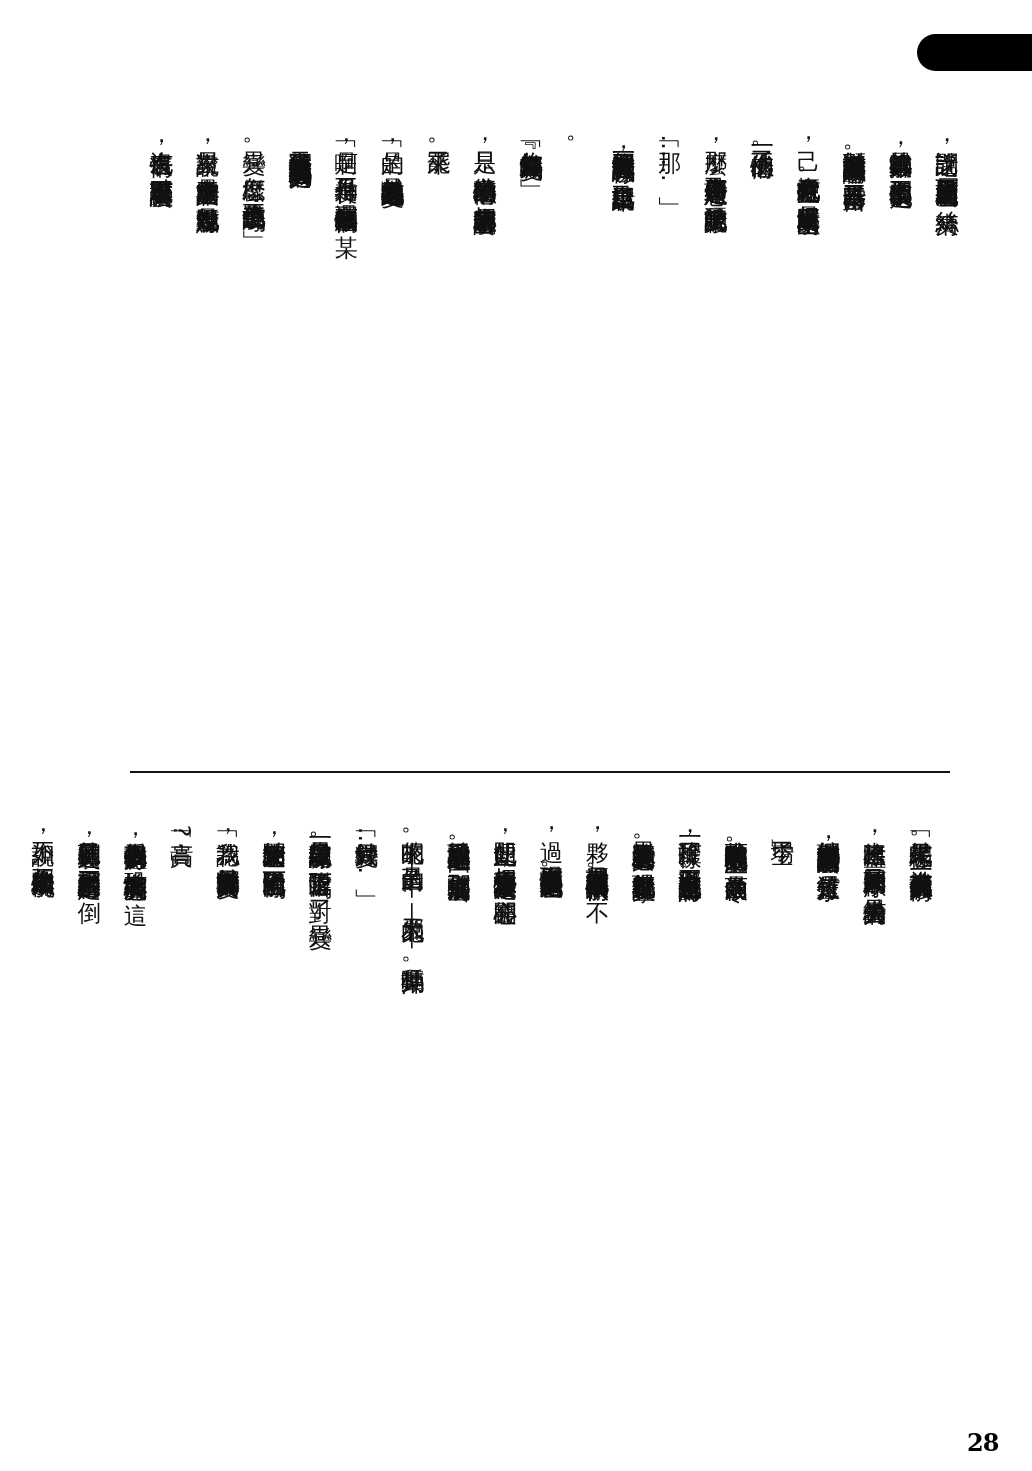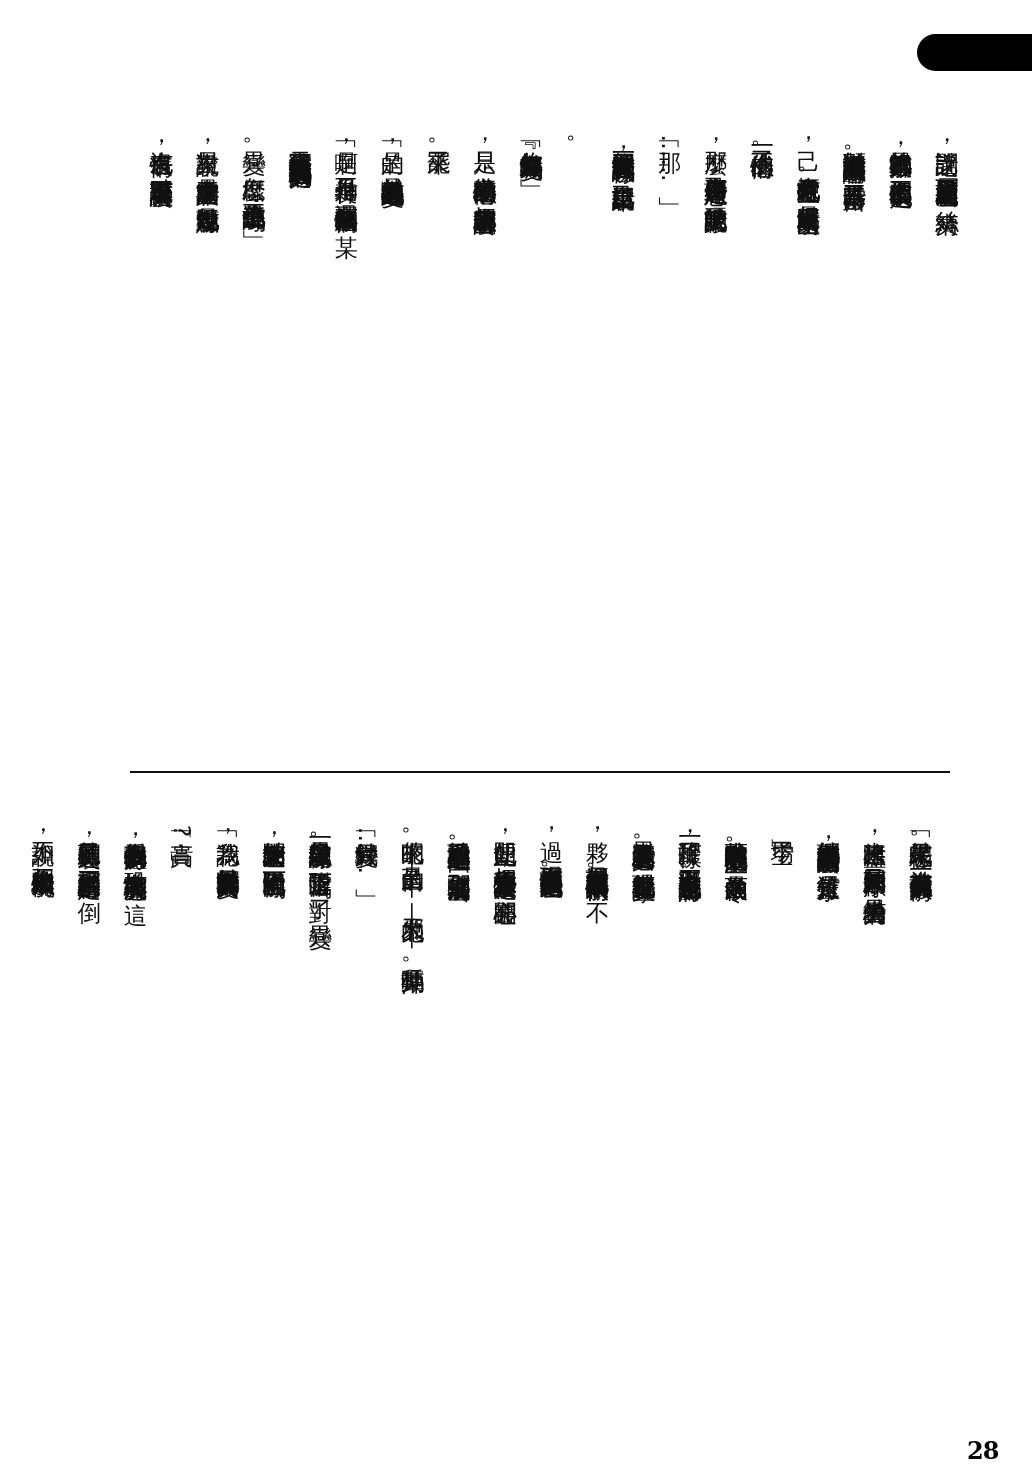--- a/index.html
+++ b/index.html
@@ -56,21 +56,20 @@
     }
     .page-number {
       position: absolute;
       left: 967px;
       top: 1428px;
       font-family: "DejaVu Serif", "Liberation Serif", serif;
       font-weight: bold;
       font-size: 24px;
       letter-spacing: -1px;
       color: #000000;
-      margin-top: 8px;
     }
   </style>
 </head>
 <body>
 
 <div class="page-tab"></div>
 
 <div class="block block-top">
   <span class="col">說話之間，層雲之下已經湧起黑色的雨雲了，一絲清爽</span>
   <span class="col">的風吹得草叢拂動，把正邪的假笑也吹走了。</span>

